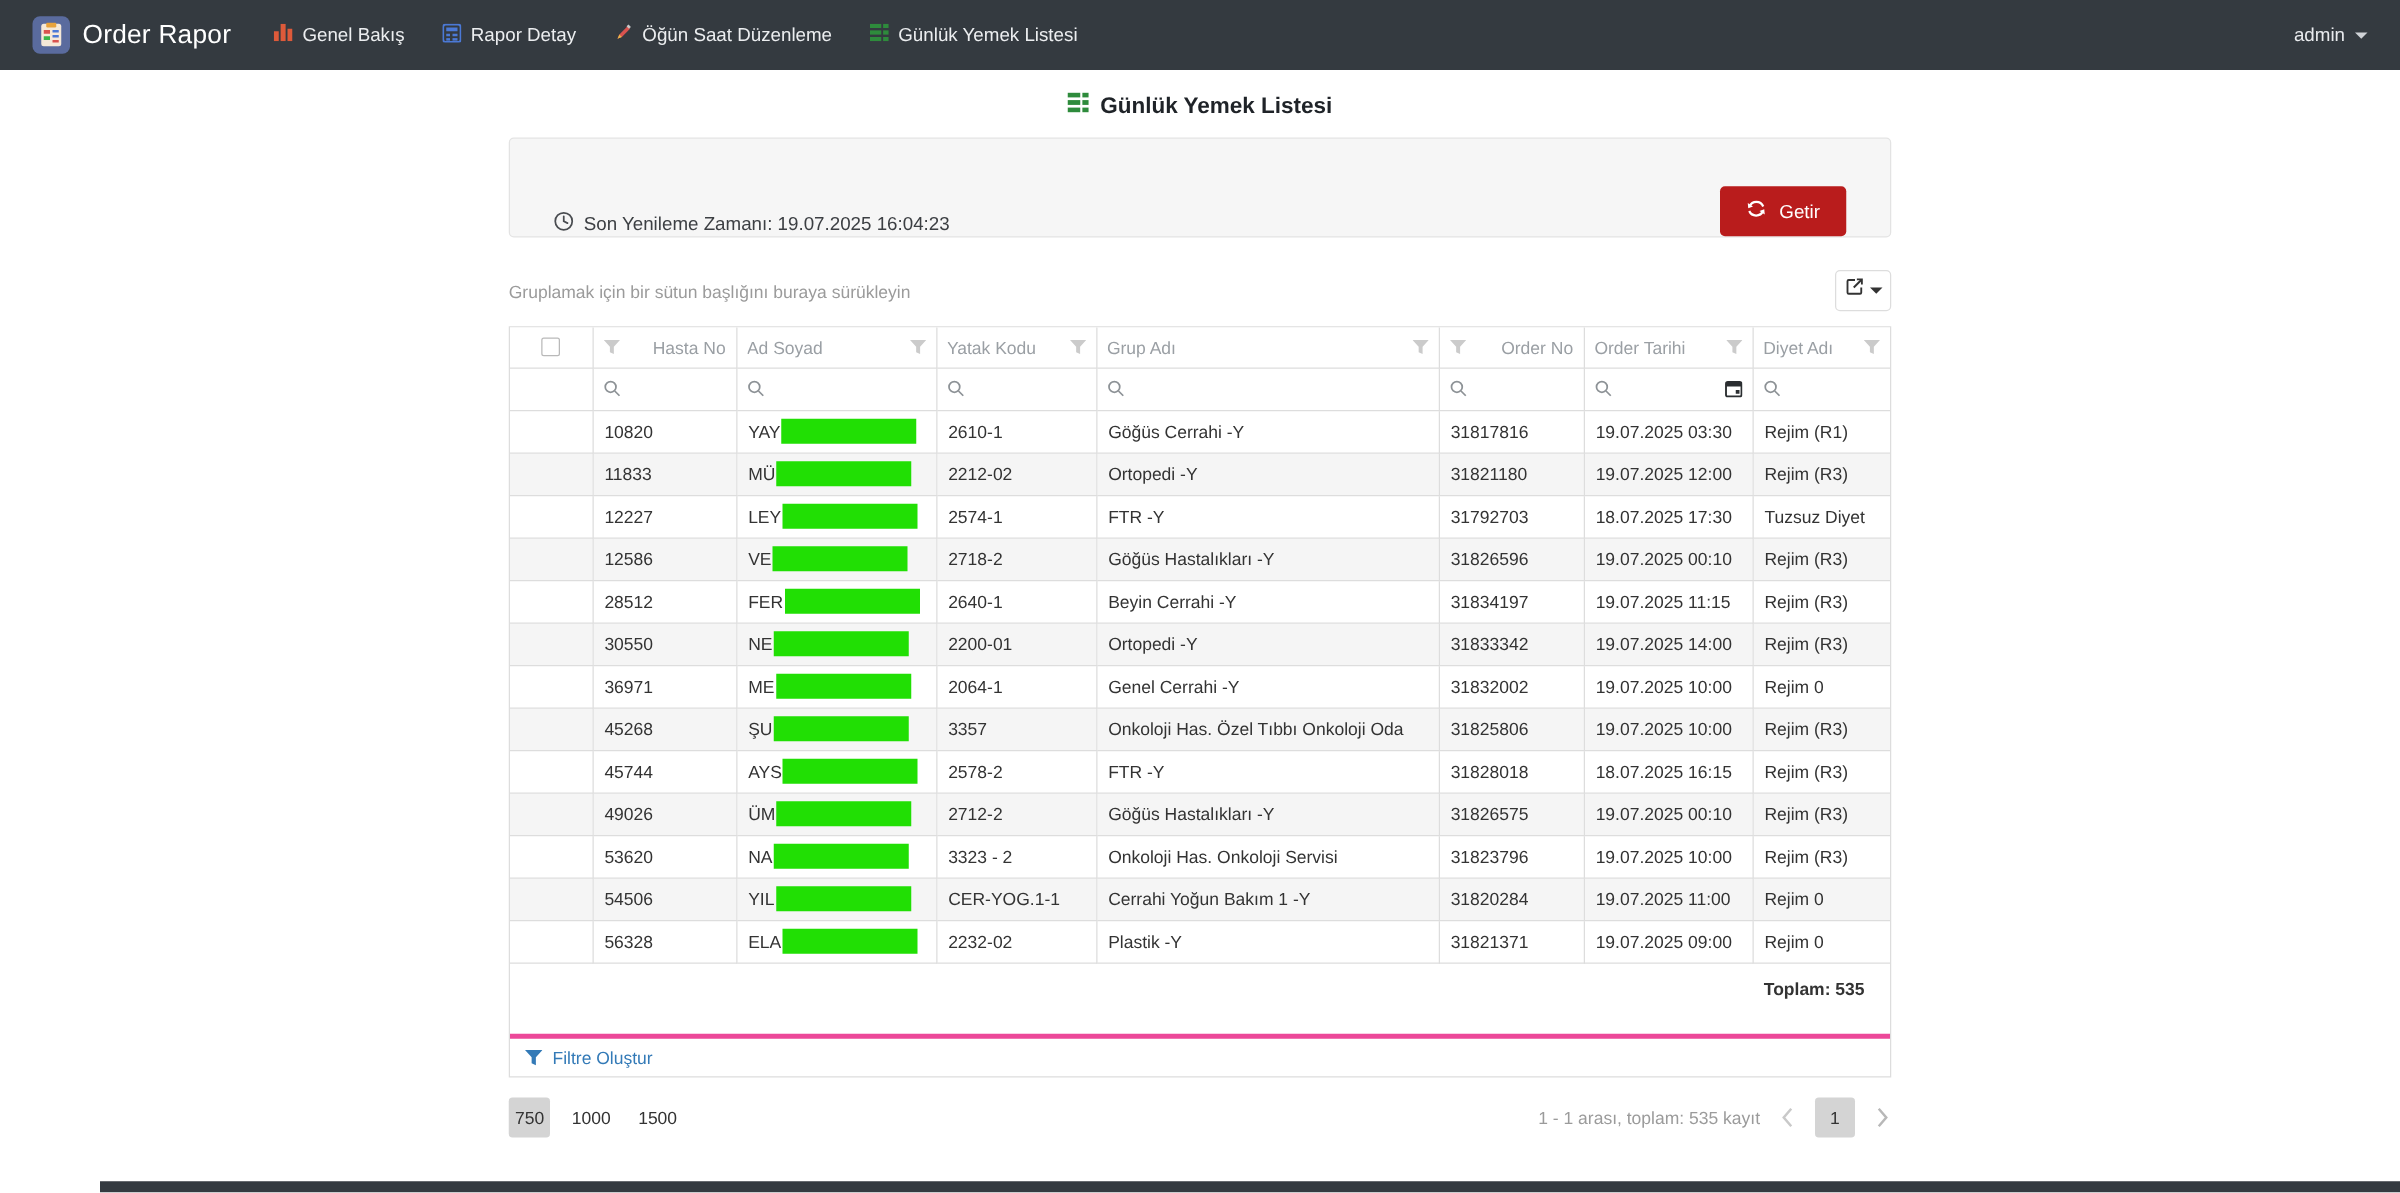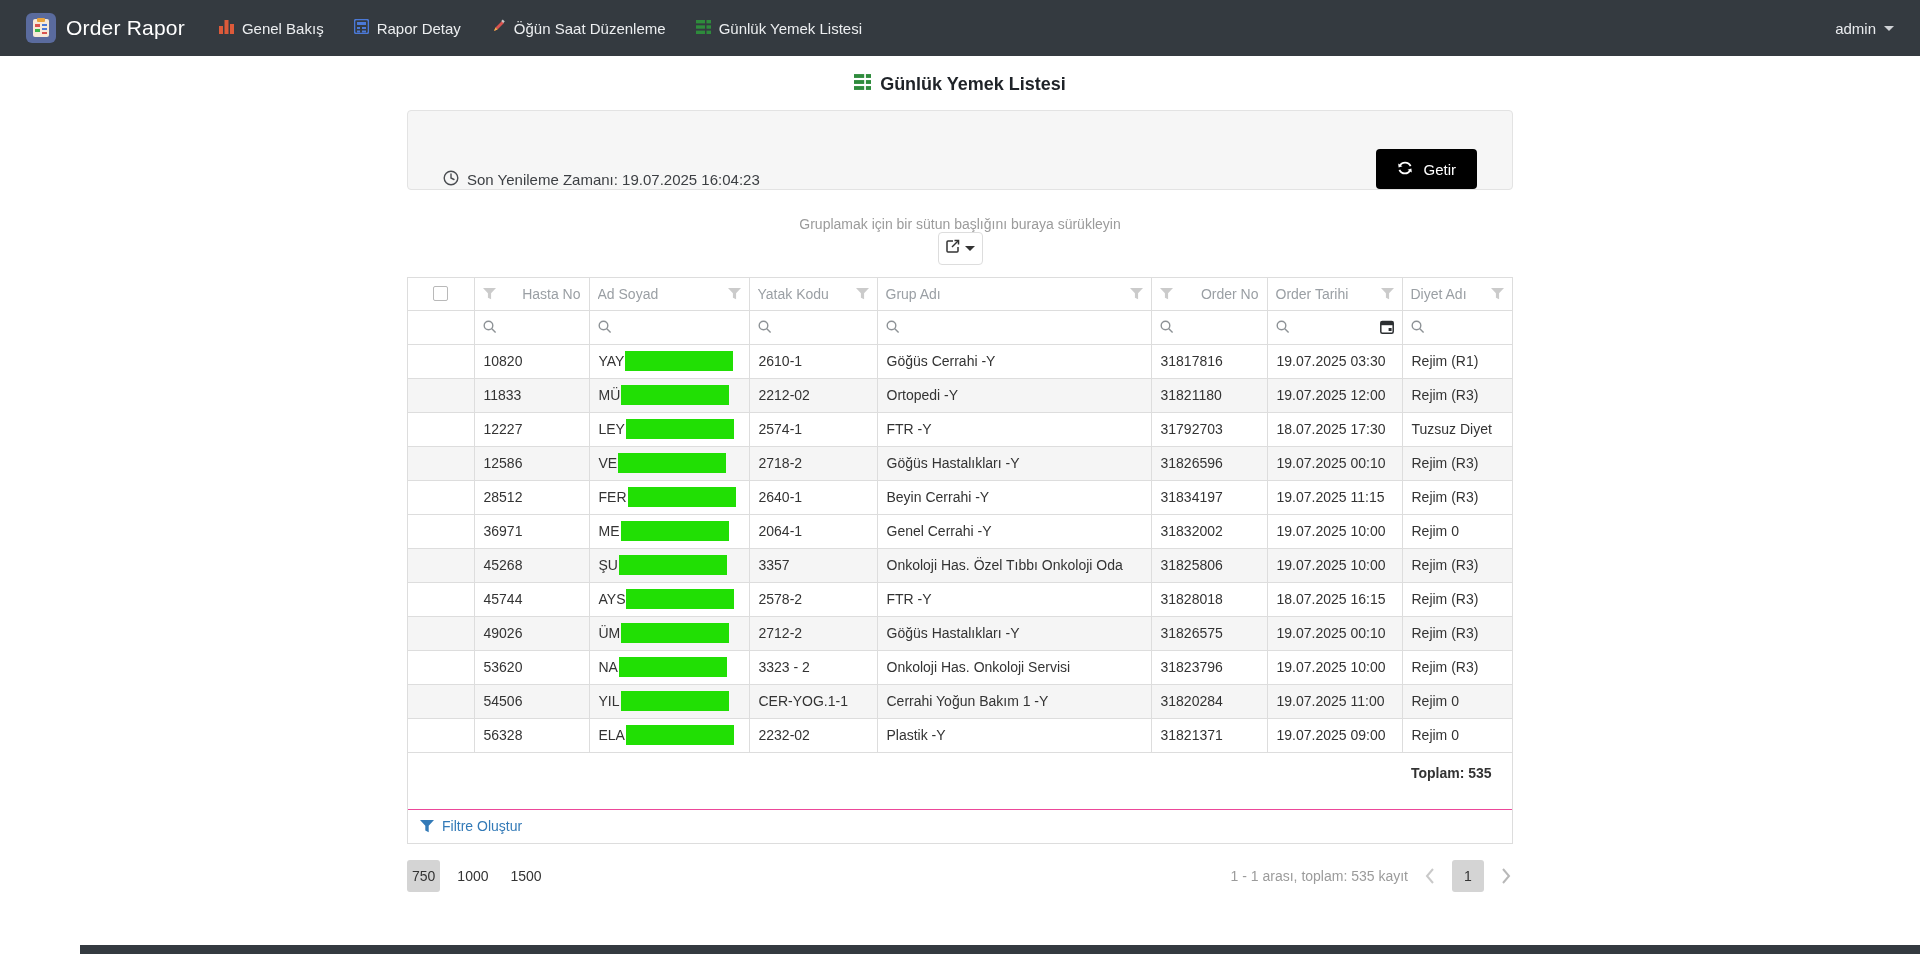--- a/index.html
+++ b/index.html
@@ -16,27 +16,27 @@
   .caret { width:0; height:0; border-left:5px solid transparent; border-right:5px solid transparent; border-top:5px solid #cfd2d6; }
 
   
   .page-title { margin-top:18px; display:flex; justify-content:center; align-items:center; gap:9px;
     font-size:18px; font-weight:bold; color:#1f2328; }
 
   
   .refresh-panel { width:1106px; margin:15px auto 0; height:80px; background:#f6f6f6;
     border:1px solid #e3e3e3; border-radius:4px; display:flex; align-items:flex-end; padding:0 35px; }
   .refresh-label { font-size:15px; color:#3c3f43; display:flex; align-items:center; gap:8px; }
-  .btn-getir { margin-left:auto; background:#000000; color:#fff; border:none; border-radius:4px;
+  .btn-getir { margin-left:auto; background:#b91c1c; color:#fff; border:none; border-radius:4px;
     height:40px; padding:0 21px; font-size:15px; display:flex; align-items:center; gap:10px; cursor:pointer;
     font-family:"Liberation Sans", sans-serif; }
 
   
   .grid-wrap { width:1106px; margin:26px auto 0; }
-  .group-row { display:flex; align-items:center; justify-content:space-between; margin-bottom:12px;flex-direction:column; }
+  .group-row { display:flex; align-items:center; justify-content:space-between; margin-bottom:12px; }
   .group-hint { font-size:14px; color:#9b9b9b; }
   .export-btn { width:45px; height:33px; background:#fff; border:1px solid #ddd; border-radius:4px;
     display:flex; align-items:center; justify-content:center; gap:4px; cursor:pointer; }
 
   .grid-box { border:1px solid #ddd; background:#fff; }
   table { width:100%; border-collapse:collapse; table-layout:fixed; }
   th, td { font-weight:normal; }
 
   .col-h { height:32px; padding:0 8px; font-size:14px; color:#9a9fa4; background:#fff;
     border-right:1px solid #ddd; border-bottom:1px solid #ddd; cursor:pointer; }
@@ -53,21 +53,21 @@
   .d-cell { height:34px; padding:0 9px; font-size:14px; color:#333; border-right:1px solid #ddd;
     border-bottom:1px solid #ddd; white-space:nowrap; overflow:hidden; }
   tr.alt td { background:#f5f5f5; }
   .c-num { text-align:left; }
   .redaction { display:inline-block; width:108px; height:20px; background:#21df04; vertical-align:-5px; margin-left:1px; }
 
   .total-row td { height:34px; padding:12px 9px; font-size:14px; border:none; }
   .total-label { font-weight:bold; color:#333; }
 
   .filter-spacer { height:16px; }
-  .filter-panel { border-top:1px solid #ec4899; height:34px; display:flex; align-items:center; gap:8px;
+  .filter-panel { border-top:4px solid #ec4899; height:34px; display:flex; align-items:center; gap:8px;
     padding:0 12px; font-size:14px; color:#337ab7; cursor:pointer; }
 
   
   .pager { width:1106px; margin:16px auto 0; display:flex; align-items:center; }
   .size-box { min-width:32px; height:32px; display:flex; align-items:center; justify-content:center;
     font-size:14px; color:#333; border-radius:3px; padding:0 5px; margin-right:12px; cursor:pointer; }
   .size-box.sel { background:#d4d4d4; }
   .pager-right { margin-left:auto; display:flex; align-items:center; gap:15px; }
   .pager-info { font-size:14px; color:#9b9b9b;text-align:center; }
   .page-num { width:32px; height:32px; background:#d4d4d4; border-radius:3px; display:flex;
@@ -387,20 +387,30 @@
             <td class="d-cell">Rejim (R3)</td>
           </tr>
           <tr>
             <td class="d-cell"></td>
             <td class="d-cell c-num">28512</td>
             <td class="d-cell"><span>FER</span><span class="redaction"></span></td>
             <td class="d-cell">2640-1</td>
             <td class="d-cell">Beyin Cerrahi -Y</td>
             <td class="d-cell c-num">31834197</td>
             <td class="d-cell">19.07.2025 11:15</td>
+            <td class="d-cell">Rejim (R3)</td>
+          </tr>
+          <tr class="alt">
+            <td class="d-cell"></td>
+            <td class="d-cell c-num">30550</td>
+            <td class="d-cell"><span>NE</span><span class="redaction"></span></td>
+            <td class="d-cell">2200-01</td>
+            <td class="d-cell">Ortopedi -Y</td>
+            <td class="d-cell c-num">31833342</td>
+            <td class="d-cell">19.07.2025 14:00</td>
             <td class="d-cell">Rejim (R3)</td>
           </tr>
           <tr>
             <td class="d-cell"></td>
             <td class="d-cell c-num">36971</td>
             <td class="d-cell"><span>ME</span><span class="redaction"></span></td>
             <td class="d-cell">2064-1</td>
             <td class="d-cell">Genel Cerrahi -Y</td>
             <td class="d-cell c-num">31832002</td>
             <td class="d-cell">19.07.2025 10:00</td>

